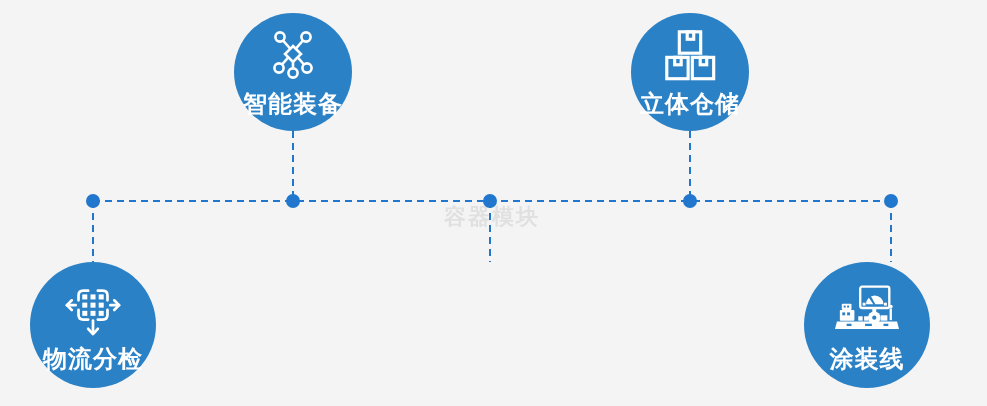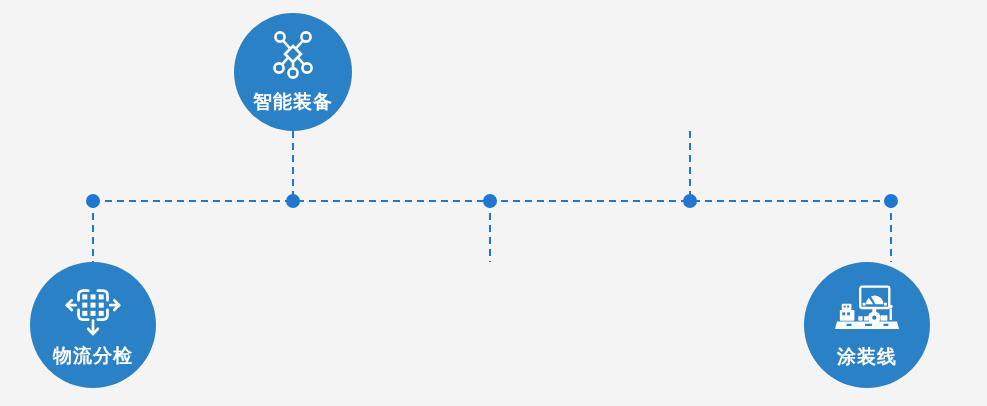--- a/index.html
+++ b/index.html
@@ -23,21 +23,21 @@
     position:absolute;z-index:2;border-radius:50%;
     background:var(--circle_fill,#2b81c5);
     display:flex;flex-direction:column;align-items:center;box-sizing:border-box;
   }
   .node.top{width:118px;height:118px;padding-top:15px;}
   .node.bottom{width:126px;height:126px;padding-top:19px;}
   .icon-box{height:54px;display:flex;align-items:center;justify-content:center;}
   .node.bottom .icon-box{height:56px;}
   .node .label{
     margin-top:8px;color:var(--label,#ffffff);
-    font-size:19px;font-weight:700;letter-spacing:1px;white-space:nowrap;line-height:1.2;
+    font-size:24px;font-weight:700;letter-spacing:1px;white-space:nowrap;line-height:1.2;
   }
   #node-smart{left:234px;top:13px;}
   #node-store{left:631px;top:13px;}
   #node-logistics{left:30px;top:262px;font-family:Liberation Serif, serif;}
   #node-production{left:427px;top:262px;}
   #node-painting{left:804px;top:262px;}
   
   .st{stroke:var(--icon,#fff);fill:none;}
   .fw{fill:var(--icon,#fff);stroke:none;}
   .fb{fill:var(--circle_fill,#2b81c5);}
@@ -55,38 +55,52 @@
     <path d="M93,201 V262"></path>
     <path d="M490,201 V262"></path>
     <path d="M891,201 V262"></path>
     <circle cx="93" cy="201" r="7"></circle>
     <circle cx="293" cy="201" r="7"></circle>
     <circle cx="490" cy="201" r="7"></circle>
     <circle cx="690" cy="201" r="7"></circle>
     <circle cx="891" cy="201" r="7"></circle>
   </svg>
 
+  <div class="watermark">容器模块</div>
 
   <div class="node top" id="node-smart">
     <div class="icon-box">
       <svg width="46" height="50" viewBox="0 0 46 50" aria-hidden="true">
         <path class="st" stroke-width="2.6" d="M10,7 L37,38"></path>
         <path class="st" stroke-width="2.6" d="M36,7 L9,38"></path>
         <path class="st" stroke-width="2.6" d="M23,24 L23,43"></path>
         <polygon class="sbf" stroke-width="2.6" points="23,16 31,24 23,32 15,24"></polygon>
         <circle class="sbf" stroke-width="2.6" cx="10" cy="7" r="4.6"></circle>
         <circle class="sbf" stroke-width="2.6" cx="36" cy="7" r="4.6"></circle>
         <circle class="sbf" stroke-width="2.6" cx="9" cy="38" r="4.6"></circle>
         <circle class="sbf" stroke-width="2.6" cx="23" cy="43" r="4.6"></circle>
         <circle class="sbf" stroke-width="2.6" cx="37" cy="38" r="4.6"></circle>
       </svg>
     </div>
     <div class="label">智能装备</div>
   </div>
 
+  <div class="node top" id="node-store">
+    <div class="icon-box">
+      <svg width="52" height="53" viewBox="0 0 56 56" aria-hidden="true">
+        <rect class="st" stroke-width="3.4" x="16.5" y="2.5" width="23" height="23"></rect>
+        <rect class="st" stroke-width="3.4" x="25" y="2.5" width="7" height="8"></rect>
+        <rect class="st" stroke-width="3.4" x="3" y="30" width="23" height="23"></rect>
+        <rect class="st" stroke-width="3.4" x="11.5" y="30" width="7" height="8"></rect>
+        <rect class="st" stroke-width="3.4" x="30.5" y="30" width="23" height="23"></rect>
+        <rect class="st" stroke-width="3.4" x="39" y="30" width="7" height="8"></rect>
+      </svg>
+    </div>
+    <div class="label">立体仓储</div>
+  </div>
 
   <div class="node bottom" id="node-logistics">
     <div class="icon-box">
       <svg width="58" height="56" viewBox="0 0 60 58" aria-hidden="true">
         <g class="st" stroke-width="2.8" stroke-linecap="round" stroke-linejoin="round">
           <path d="M15,20 V15 Q15,10 20,10 H25"></path>
           <path d="M35,10 H40 Q45,10 45,15 V20"></path>
           <path d="M15,30 V35 Q15,40 20,40 H25"></path>
           <path d="M45,30 V35 Q45,40 40,40 H35"></path>
           <path d="M3,25 H12"></path>

